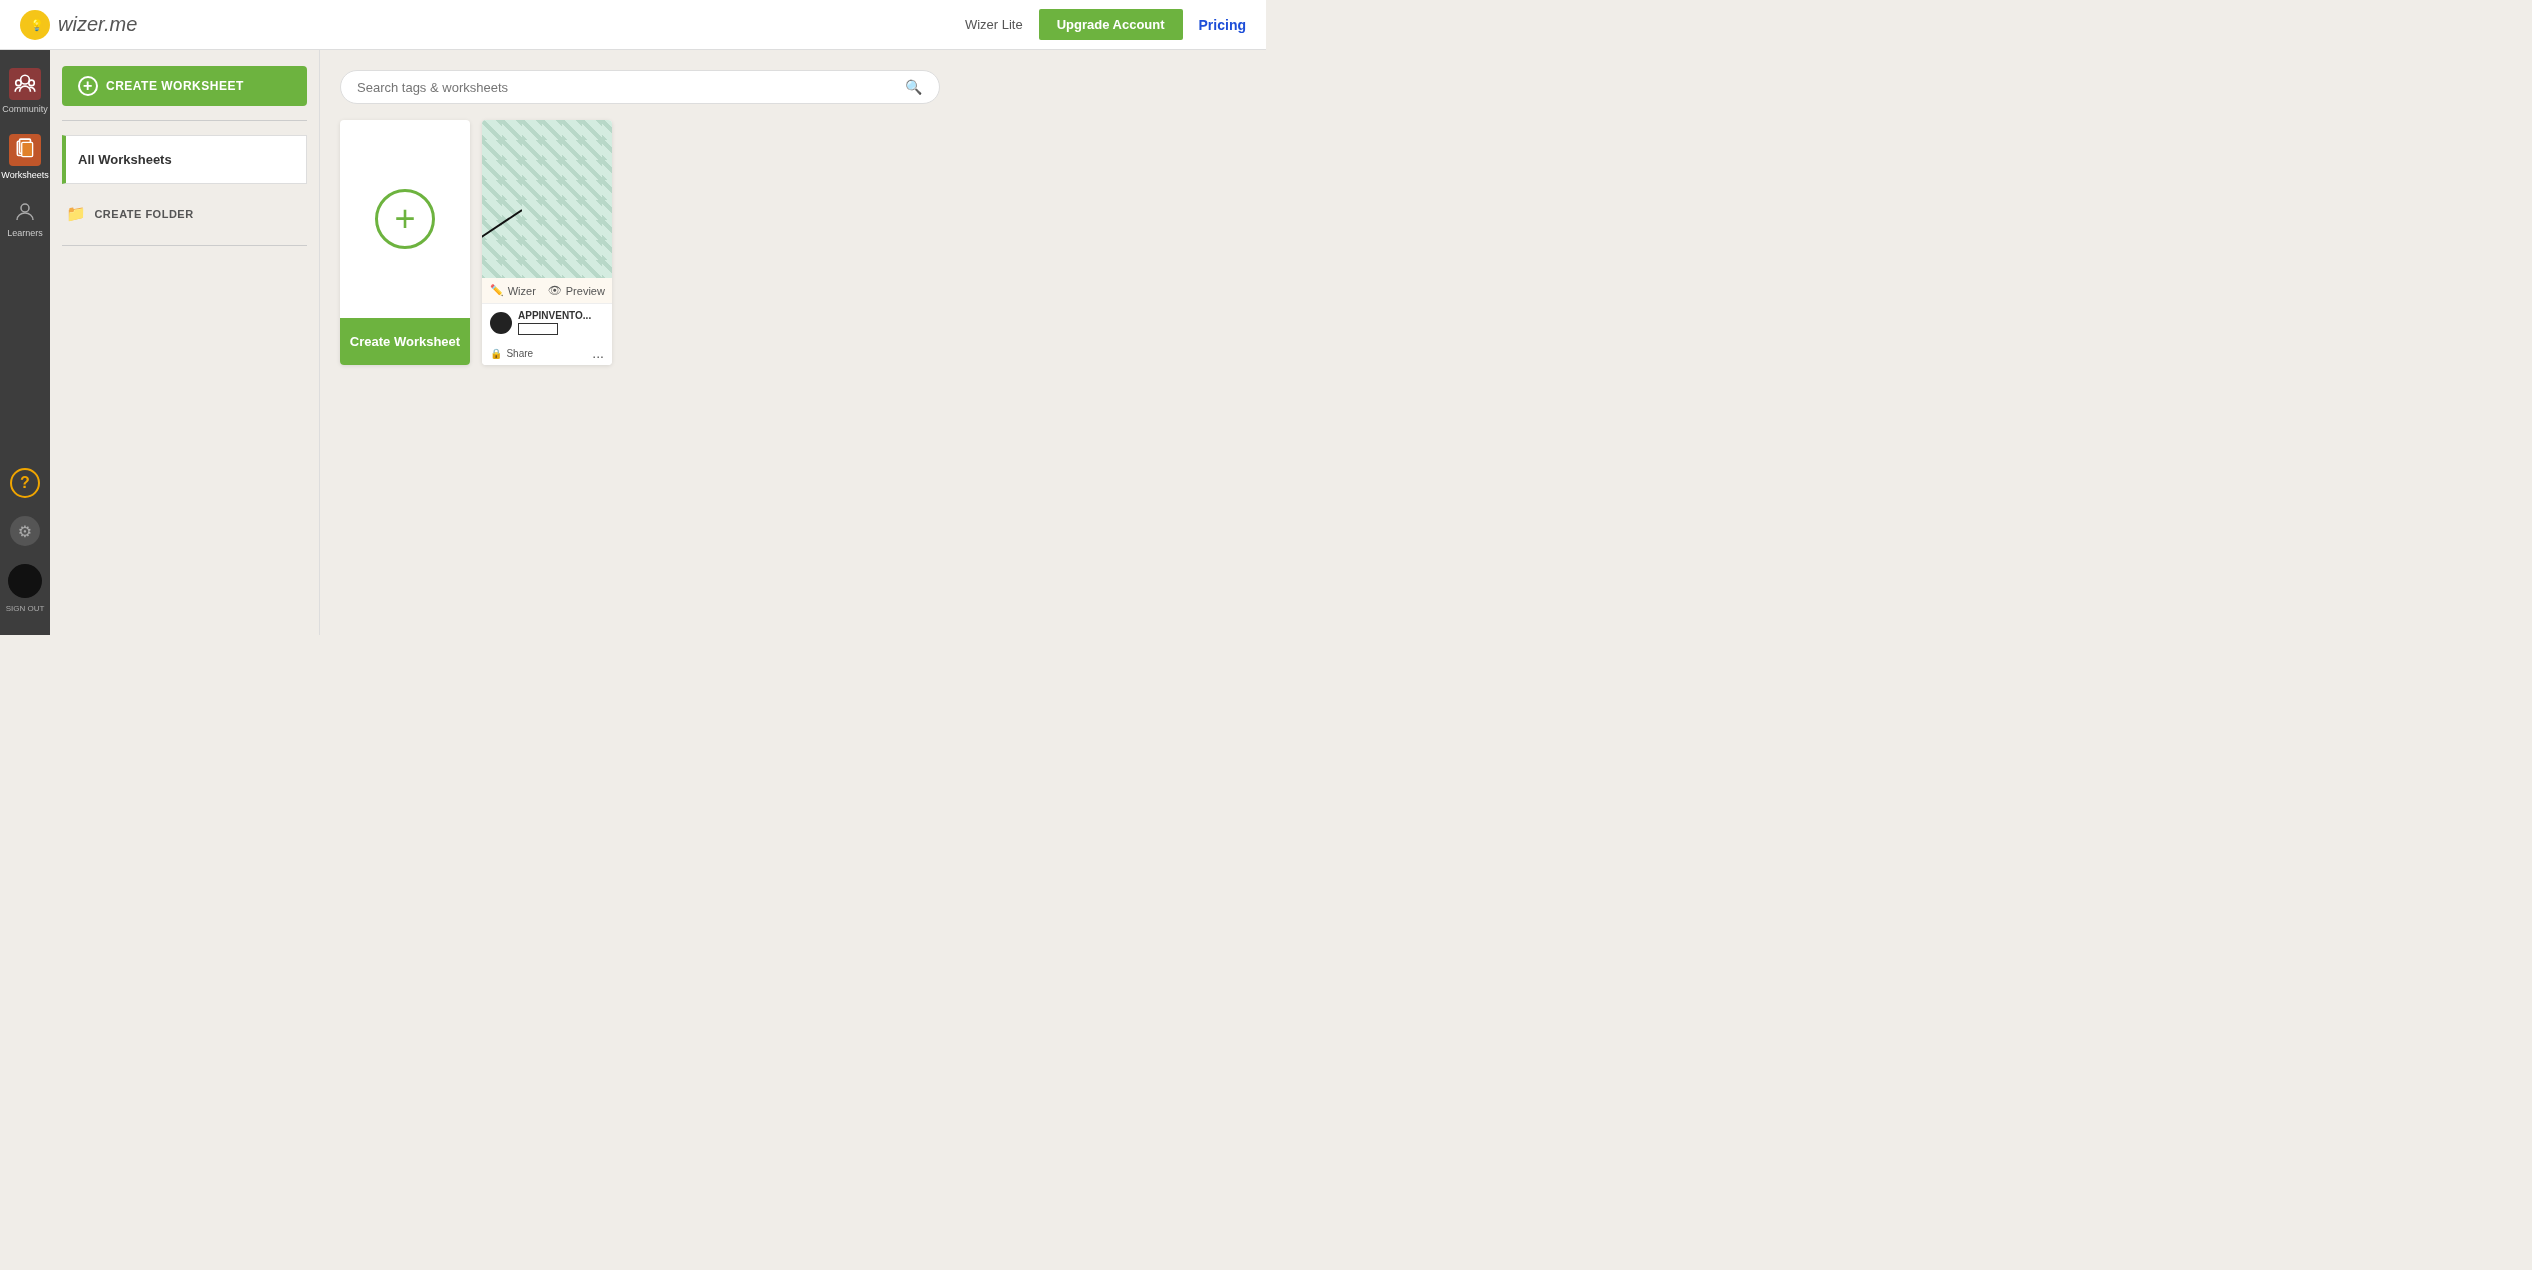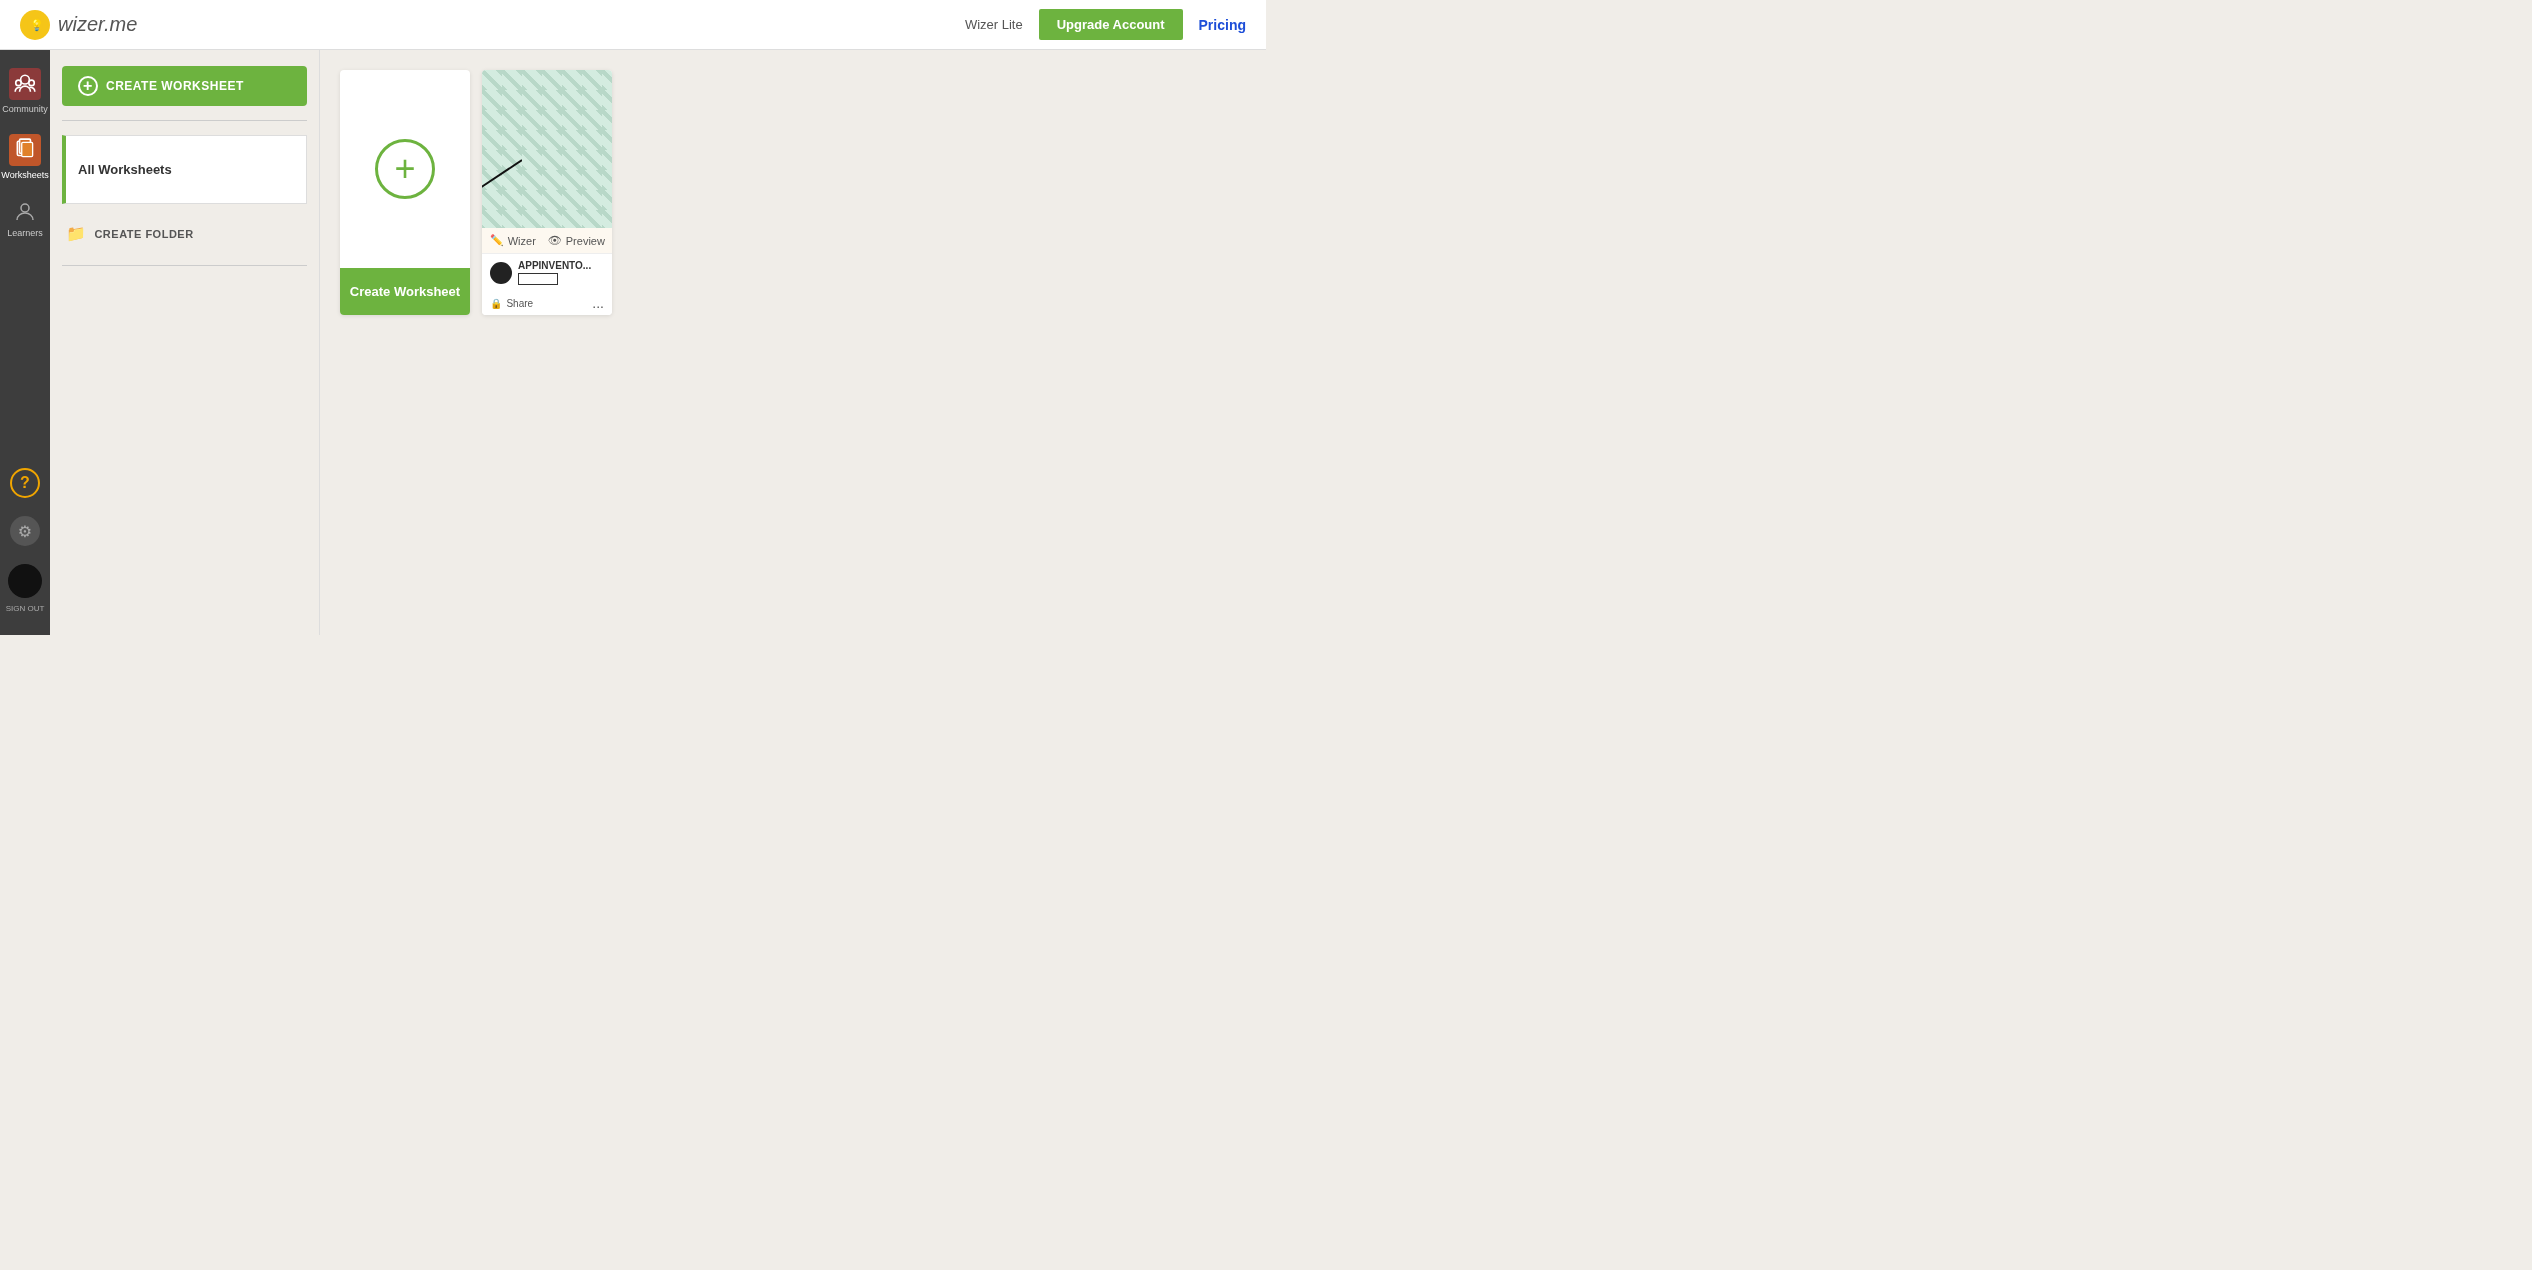--- a/index.html
+++ b/index.html
@@ -207,21 +207,21 @@
       border: none;
       border-top: 1px solid #ccc;
       margin: 2px 0;
     }
     .all-worksheets-item {
       display: flex;
       align-items: center;
       background: #fff;
       border: 1px solid #ddd;
       border-left: 4px solid #6db33f;
-      padding: 26px 12px;
+      padding: 16px 12px;
       font-size: 13px;
       font-weight: bold;
       color: #333;
       cursor: pointer;
     }
     .create-folder-item {
       display: flex;
       align-items: center;
       gap: 8px;
       padding: 8px 4px;
@@ -492,20 +492,24 @@
         <div class="create-folder-item">
           <span class="folder-icon">📁</span>
           <span>CREATE FOLDER</span>
         </div>
 
         <hr class="divider">
       </div>
 
       <div class="main-content">
 
+        <div class="search-bar">
+          <input class="search-input" type="text" placeholder="Search tags &amp; worksheets" style="">
+          <span class="search-icon">🔍</span>
+        </div>
 
         <div class="worksheets-grid">
 
           <div class="create-card">
             <div class="create-card-top">
               <div class="plus-circle-lg">+</div>
             </div>
             <div class="create-card-bottom">
               <span>Create Worksheet</span>
             </div>

